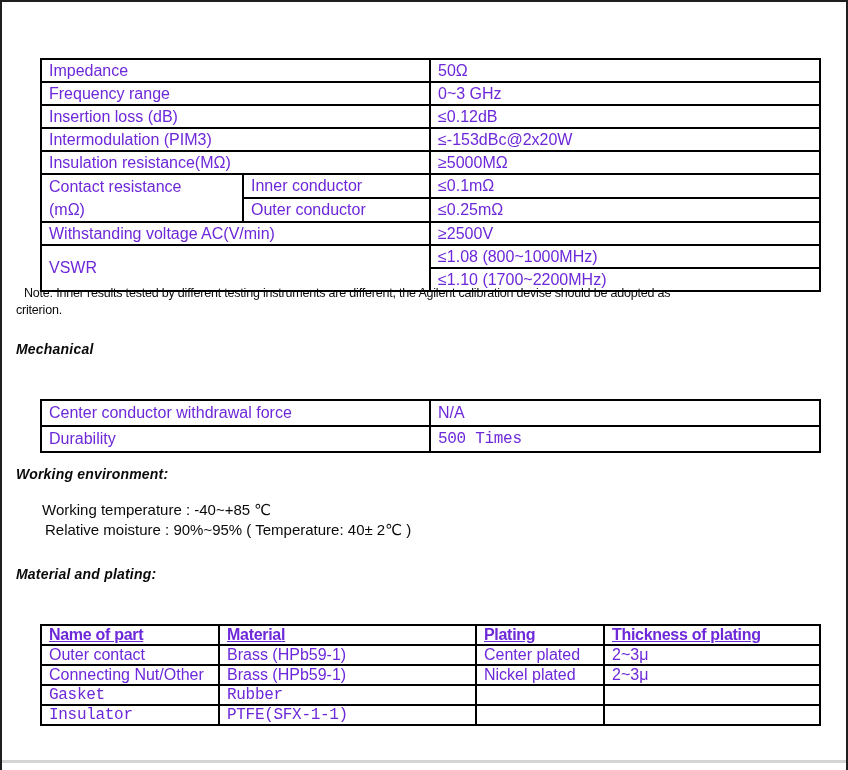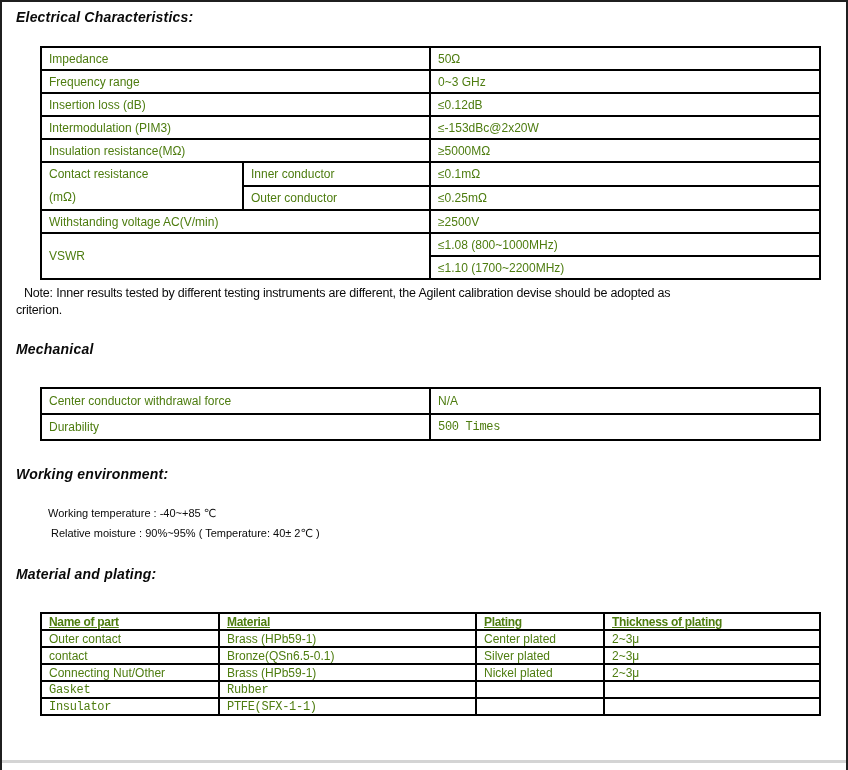--- a/index.html
+++ b/index.html
@@ -12,21 +12,21 @@
   }
   .bottom-line { position:absolute; left:0; right:0; top:758px; height:3px; background:#d4d4d4; }
 
   .heading {
     position:absolute; left:14px; margin:0;
     font-size:14px; font-weight:bold; font-style:italic; letter-spacing:0.2px; color:#0a0a0a;
   }
 
   table.tbl {
     position:absolute; border-collapse:collapse; table-layout:fixed;
-    font-size:12px; color:#4d7c0f;
+    font-size:16px; color:#6d28d9;margin-top:12px;
   }
   table.tbl td, table.tbl th {
     border:2px solid #000; padding:0 4px 0 7px; overflow:hidden; white-space:nowrap;
     font-weight:normal; text-align:left; vertical-align:middle;
   }
   #electrical-table tr { height:23px; }
   #mechanical-table tr { height:26px; }
   #material-table tr { height:17px; }
 
   .vtop { vertical-align:top !important; }
@@ -34,28 +34,27 @@
 
   .hdr span { font-weight:bold; text-decoration:underline; letter-spacing:-0.3px; }
   .cond { letter-spacing:-0.3px;font-family:Liberation Mono, monospace; }
 
   .note {
     position:absolute; left:14px; top:283px; width:812px; margin:0;
     font-size:12.5px; line-height:17px; letter-spacing:-0.2px; color:#0a0a0a;
   }
   .note .l1 { padding-left:8px; }
 
-  .env-line { position:absolute; margin:7px; font-size:11px; color:#0a0a0a; }
+  .env-line { position:absolute; margin:1px; font-size:15px; color:#0a0a0a; }
 </style>
 </head>
 <body>
 
 <div class="page">
 
-  <h2 class="heading" style="top:7px">Electrical Characteristics:</h2>
 
   <table class="tbl" id="electrical-table" style="left:38px; top:44px; width:779px;">
     <colgroup>
         <col style="width:202px">
         <col style="width:187px">
         <col style="width:390px">
       </colgroup>
     <tbody>
       <tr>
         <td colspan="2">Impedance</td>
@@ -148,26 +147,20 @@
         <th><span>Plating</span></th>
         <th><span>Thickness of plating</span></th>
       </tr>
       <tr>
         <td>Outer contact</td>
         <td>Brass (HPb59-1)</td>
         <td>Center plated</td>
         <td>2~3μ</td>
       </tr>
       <tr>
-        <td>contact</td>
-        <td>Bronze(QSn6.5-0.1)</td>
-        <td>Silver plated</td>
-        <td>2~3μ</td>
-      </tr>
-      <tr>
         <td>Connecting Nut/Other</td>
         <td>Brass (HPb59-1)</td>
         <td>Nickel plated</td>
         <td>2~3μ</td>
       </tr>
       <tr>
         <td class="cond">Gasket</td>
         <td class="cond">Rubber</td>
         <td></td>
         <td></td>

